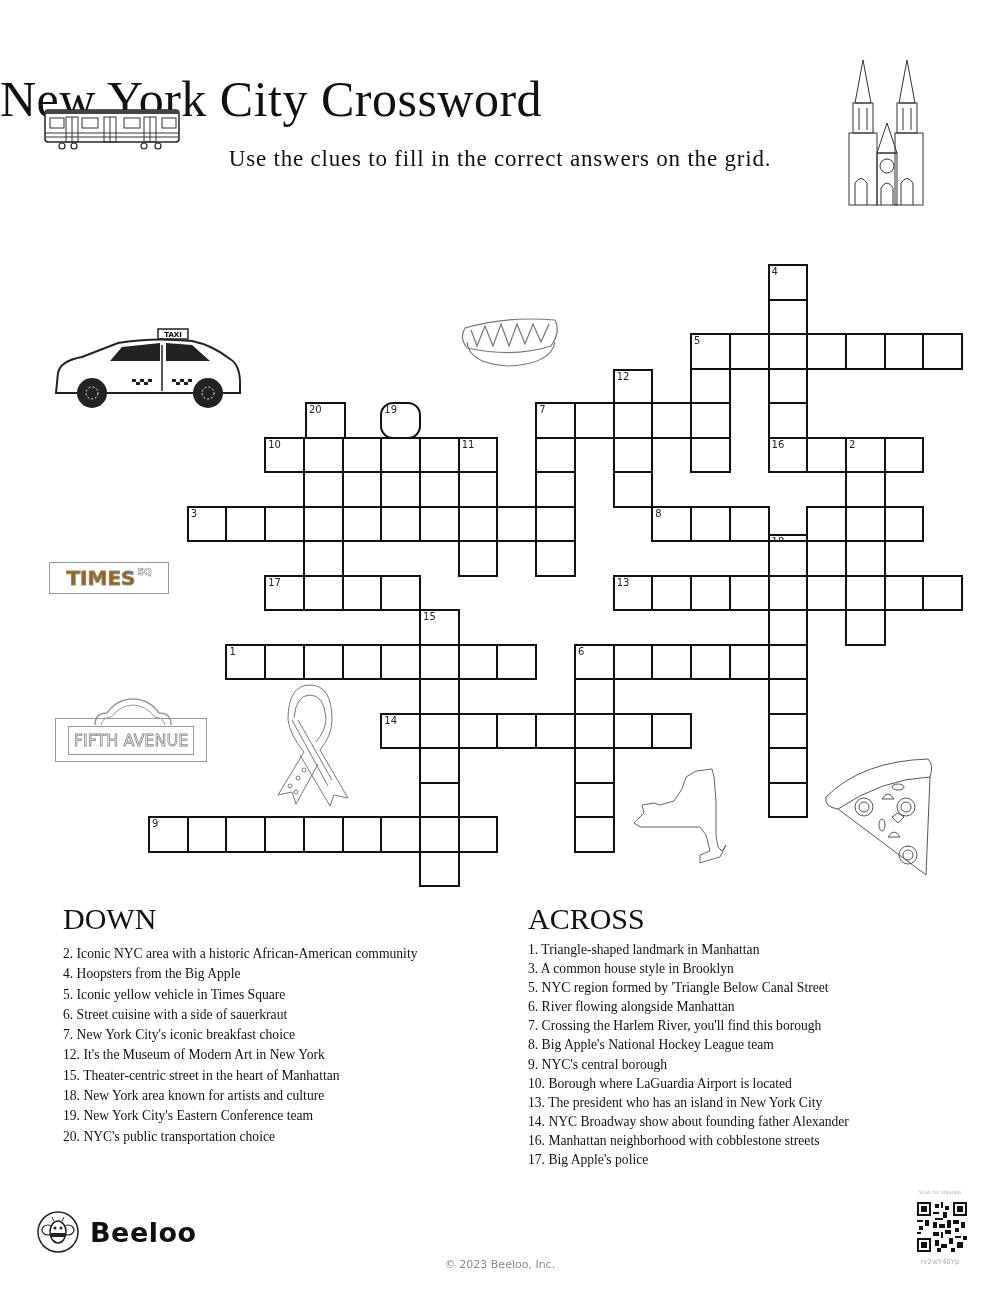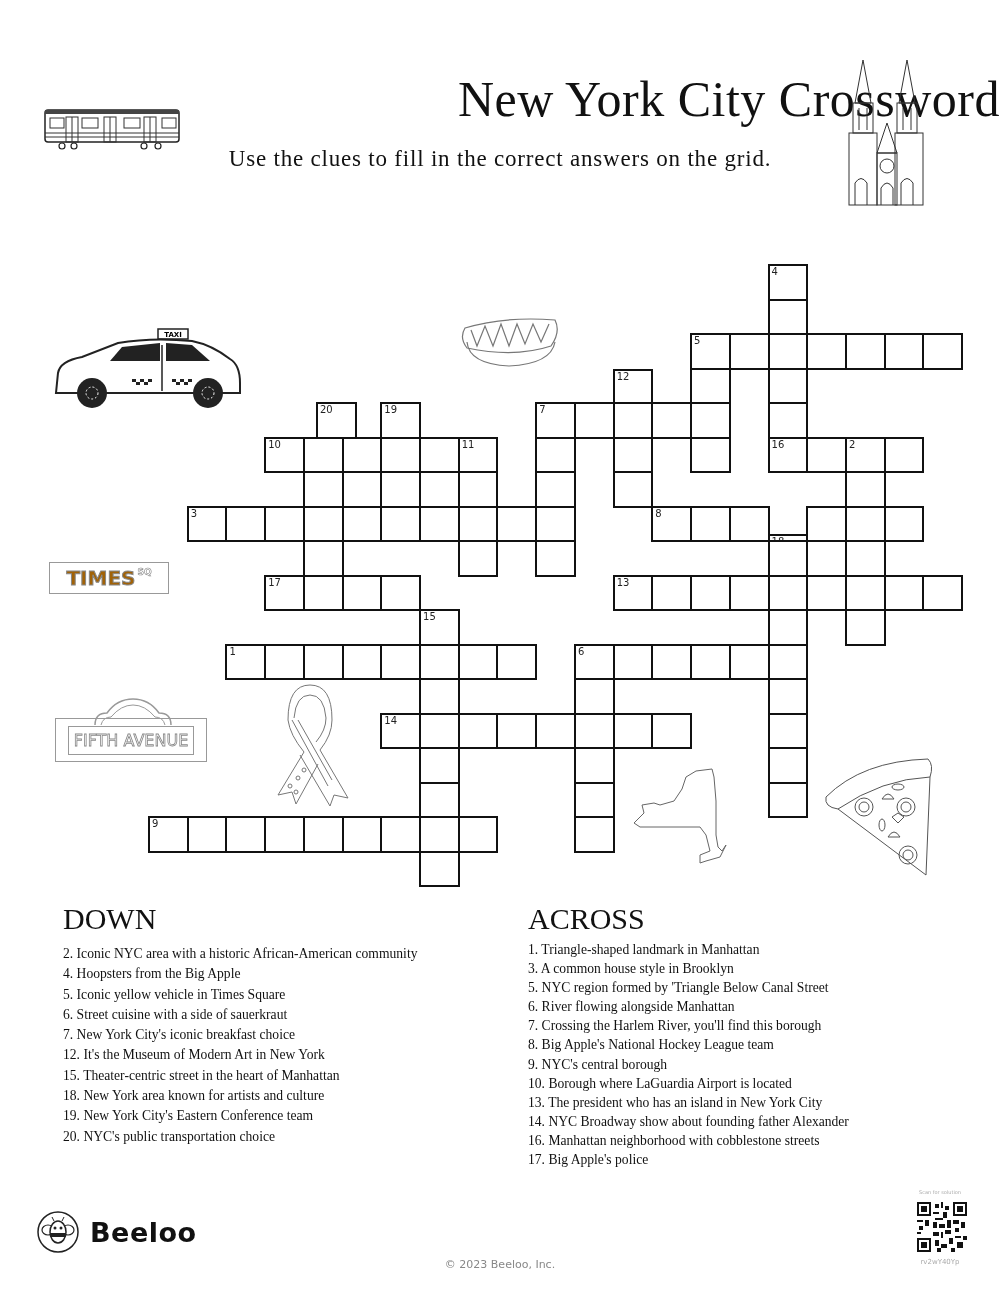--- a/index.html
+++ b/index.html
@@ -1,17 +1,17 @@
 <!DOCTYPE html>
 <html><head>
 <meta charset="utf-8">
 <style>
   html, body { margin:0; padding:0; background:#fff; }
   body { width:1000px; height:1294px; position:relative; overflow:hidden; font-family:"DejaVu Serif", serif; color:#111; }
-  .title { position:absolute; left:0; width:1000px; top:70px; text-align:right; font-family:"Liberation Serif", serif; font-size:50px; letter-spacing:0.5px; }
+  .title { position:absolute; left:0; width:1000px; top:70px; text-align:left; font-family:"Liberation Serif", serif; font-size:50px; letter-spacing:0.5px; }
   .subtitle { position:absolute; left:0; width:1000px; top:146px; text-align:center; font-family:"Liberation Serif", serif; font-size:23px; letter-spacing:0.8px; }
   .grid { position:absolute; left:0; top:0; width:1000px; height:900px; }
   .cell { position:absolute; box-sizing:border-box; border:2px solid #111; background:#fff; width:40.7px; height:36.5px; }
   .cell .num { position:absolute; left:2px; top:0px; font-family:"DejaVu Sans", sans-serif; font-size:10px; line-height:12px; color:#222; }
   .deco { position:absolute; }
   .clues-head { position:absolute; font-family:"Liberation Serif", serif; font-size:30px; top:902px; }
   .clue-list { position:absolute; top:944px; font-family:"Liberation Serif", serif; font-size:13.6px; line-height:20.3px; margin:0; padding:0; list-style:none; }
   .clue-list li { white-space:nowrap; }
   .brand { position:absolute; left:36px; top:1210px; display:flex; align-items:center; gap:10px; }
   .brand-name { font-family:"DejaVu Sans", sans-serif; font-weight:bold; font-size:27px; letter-spacing:0.5px; }
@@ -168,24 +168,24 @@
     <div class="cell" style="left: 767.52px; top: 333px; width: 40.72px; height: 36.5px;"></div>
     <div class="cell" style="left: 806.24px; top: 333px; width: 40.72px; height: 36.5px;"></div>
     <div class="cell" style="left: 844.96px; top: 333px; width: 40.72px; height: 36.5px;"></div>
     <div class="cell" style="left: 883.68px; top: 333px; width: 40.72px; height: 36.5px;"></div>
     <div class="cell" style="left: 922.4px; top: 333px; width: 40.72px; height: 36.5px;"></div>
     <div class="cell" style="left: 612.64px; top: 369px; width: 40.72px; height: 36.5px;">
       <span class="num">12</span>
     </div>
     <div class="cell" style="left: 690.08px; top: 367.5px; width: 40.72px; height: 36.5px;"></div>
     <div class="cell" style="left: 767.52px; top: 367.5px; width: 40.72px; height: 36.5px;"></div>
-    <div class="cell" style="left: 316px; top: 402px; width: 40.72px; height: 46px;">
+    <div class="cell" style="left: 305px; top: 402px; width: 40.72px; height: 46px;">
       <span class="num">20</span>
     </div>
-    <div class="cell" style="left: 380.32px; top: 402px; width: 40.72px; height: 36.5px;">
+    <div class="cell" style="left: 380.32px; top: 402px; width: 40.72px; height: 36.5px; border-radius: 13px;">
       <span class="num">19</span>
     </div>
     <div class="cell" style="left: 535.2px; top: 402px; width: 40.72px; height: 36.5px;">
       <span class="num">7</span>
     </div>
     <div class="cell" style="left: 573.92px; top: 402px; width: 40.72px; height: 36.5px;"></div>
     <div class="cell" style="left: 612.64px; top: 402px; width: 40.72px; height: 36.5px;"></div>
     <div class="cell" style="left: 651.36px; top: 402px; width: 40.72px; height: 36.5px;"></div>
     <div class="cell" style="left: 690.08px; top: 402px; width: 40.72px; height: 36.5px;"></div>
     <div class="cell" style="left: 767.52px; top: 402px; width: 40.72px; height: 36.5px;"></div>

